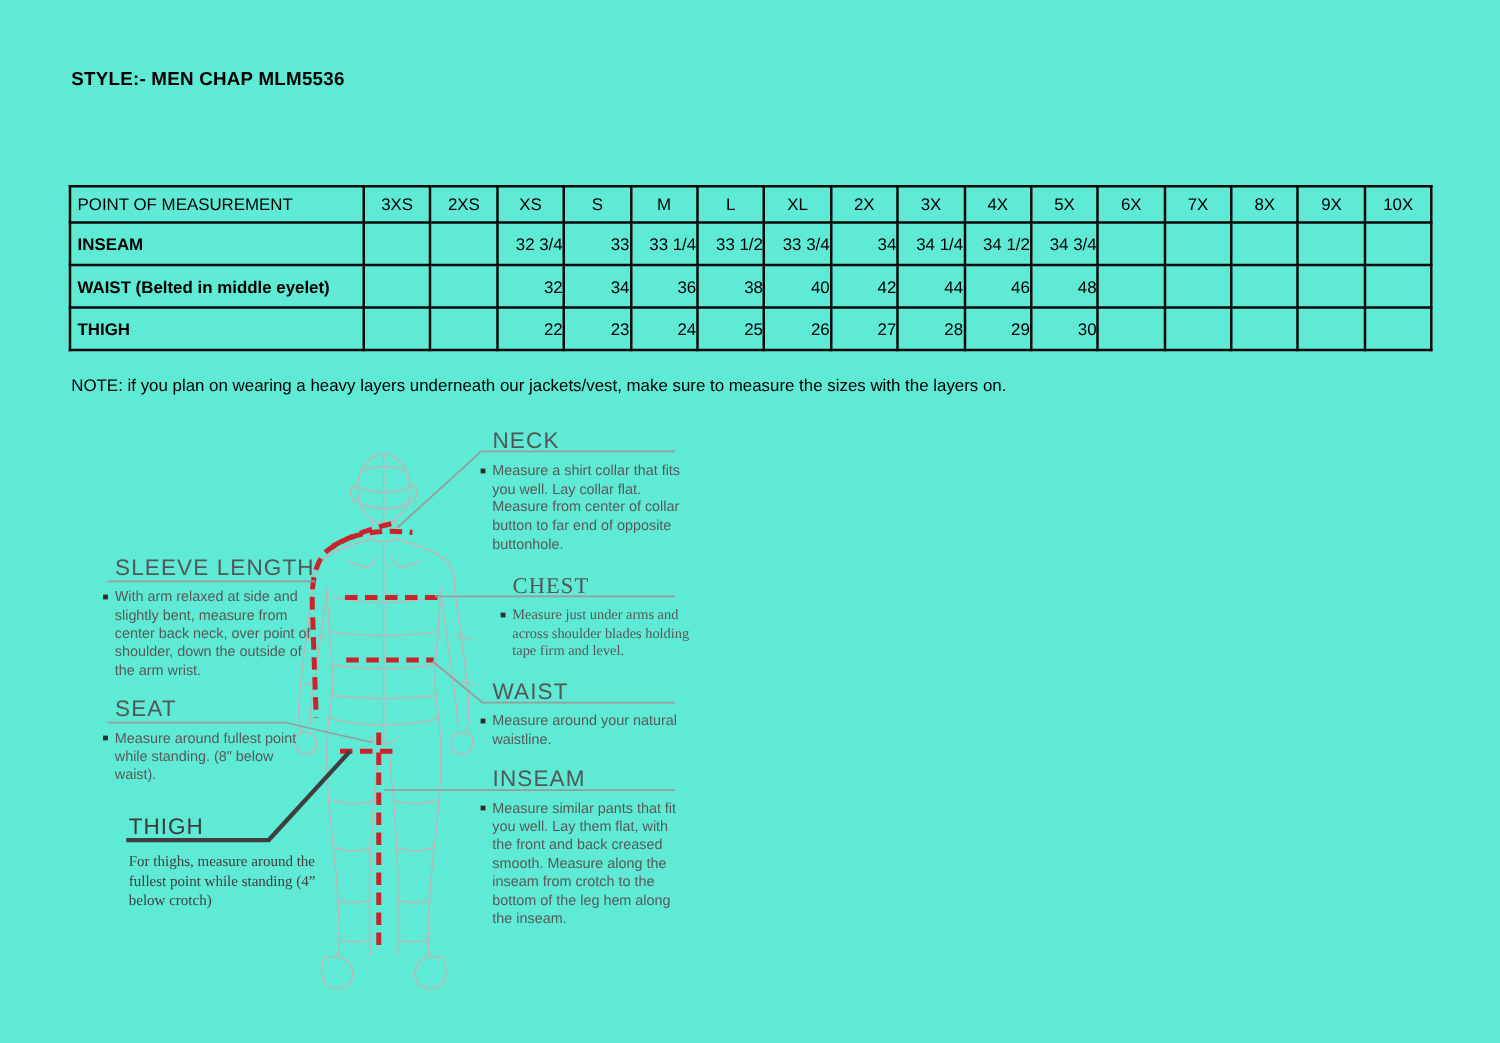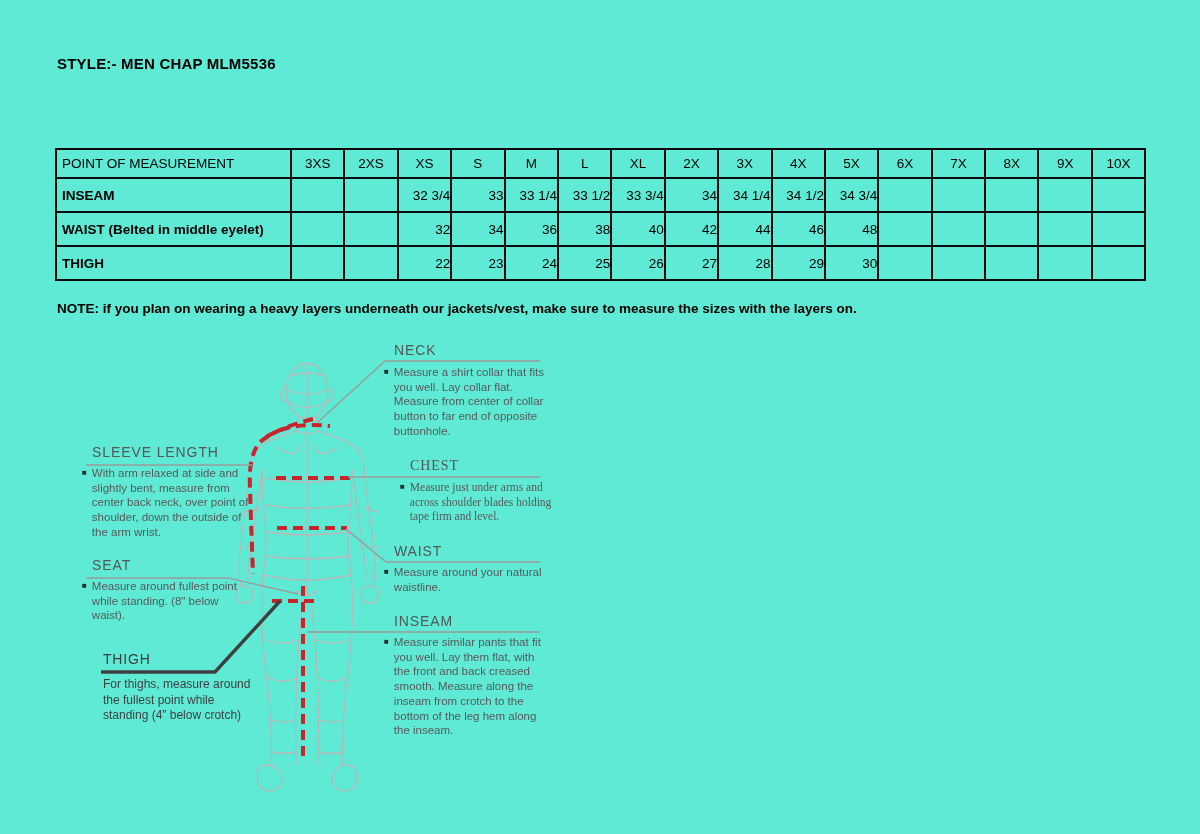--- a/index.html
+++ b/index.html
@@ -16,26 +16,26 @@
 
   .doc-title{position:absolute;left:57px;top:55px;font-size:15px;font-weight:700;letter-spacing:.2px;}
 
   .size-table{position:absolute;left:55px;top:148px;width:1090px;border-collapse:collapse;table-layout:fixed;}
   .size-table th,.size-table td{border:2px solid #0a0a0a;font-size:13.5px;height:34px;vertical-align:middle;overflow:hidden;white-space:nowrap;}
   .size-table thead th{height:29px;font-weight:400;text-align:center;}
   .size-table thead th.pom{text-align:left;padding-left:5px;}
   .size-table tbody th{font-weight:700;text-align:left;padding-left:5px;}
   .size-table tbody td{font-weight:400;text-align:right;padding-left:9px;}
 
-  .note{position:absolute;left:57px;top:301px;font-size:13.5px;font-weight:700;text-align:center;}
+  .note{position:absolute;left:57px;top:301px;font-size:13.5px;font-weight:400;text-align:center;}
 
   .diagram-svg{position:absolute;left:0;top:0;width:1200px;height:834px;}
 
   .callout{position:absolute;color:var(--dtext);}
-  .callout .hd{font-size:14px;font-weight:400;letter-spacing:.9px;color:#555658;}
+  .callout .hd{font-size:18px;font-weight:400;letter-spacing:.9px;color:#555658;}
   .callout .hd-pad{padding-left:10px;}
   .callout .desc{display:flex;gap:5px;font-size:11.5px;line-height:1.28;color:var(--dtext);}
   .callout .bullet{font-size:8px;line-height:14px;color:#2e2e2e;flex:0 0 auto;}
   .callout.thigh .hd{color:#3c3c3d;letter-spacing:.8px;}
   .callout.thigh .desc{font-size:12px;color:#404041;line-height:1.3;}
 </style>
 </head>
 <body>
 
 <div class="page">
@@ -246,18 +246,18 @@
   <div class="callout" style="left:384px;top:613px;width:165px;">
     <div class="hd hd-pad">INSEAM</div>
     <div class="desc" style="margin-top:6px;">
       <span class="bullet">■</span>
       <span>Measure similar pants that fit you well. Lay them flat, with the front and back creased smooth. Measure along the inseam from crotch to the bottom of the leg hem along the inseam.</span>
     </div>
   </div>
 
   <div class="callout thigh" style="left:103px;top:651px;width:160px;">
     <div class="hd">THIGH</div>
-    <div class="desc" style="margin-top:10px;">
+    <div class="desc" style="margin-top:10px;font-family:Liberation Serif, serif;">
       <span>For thighs, measure around the fullest point while standing (4” below crotch)</span>
     </div>
   </div>
 
 </div>
 
 </body></html>

